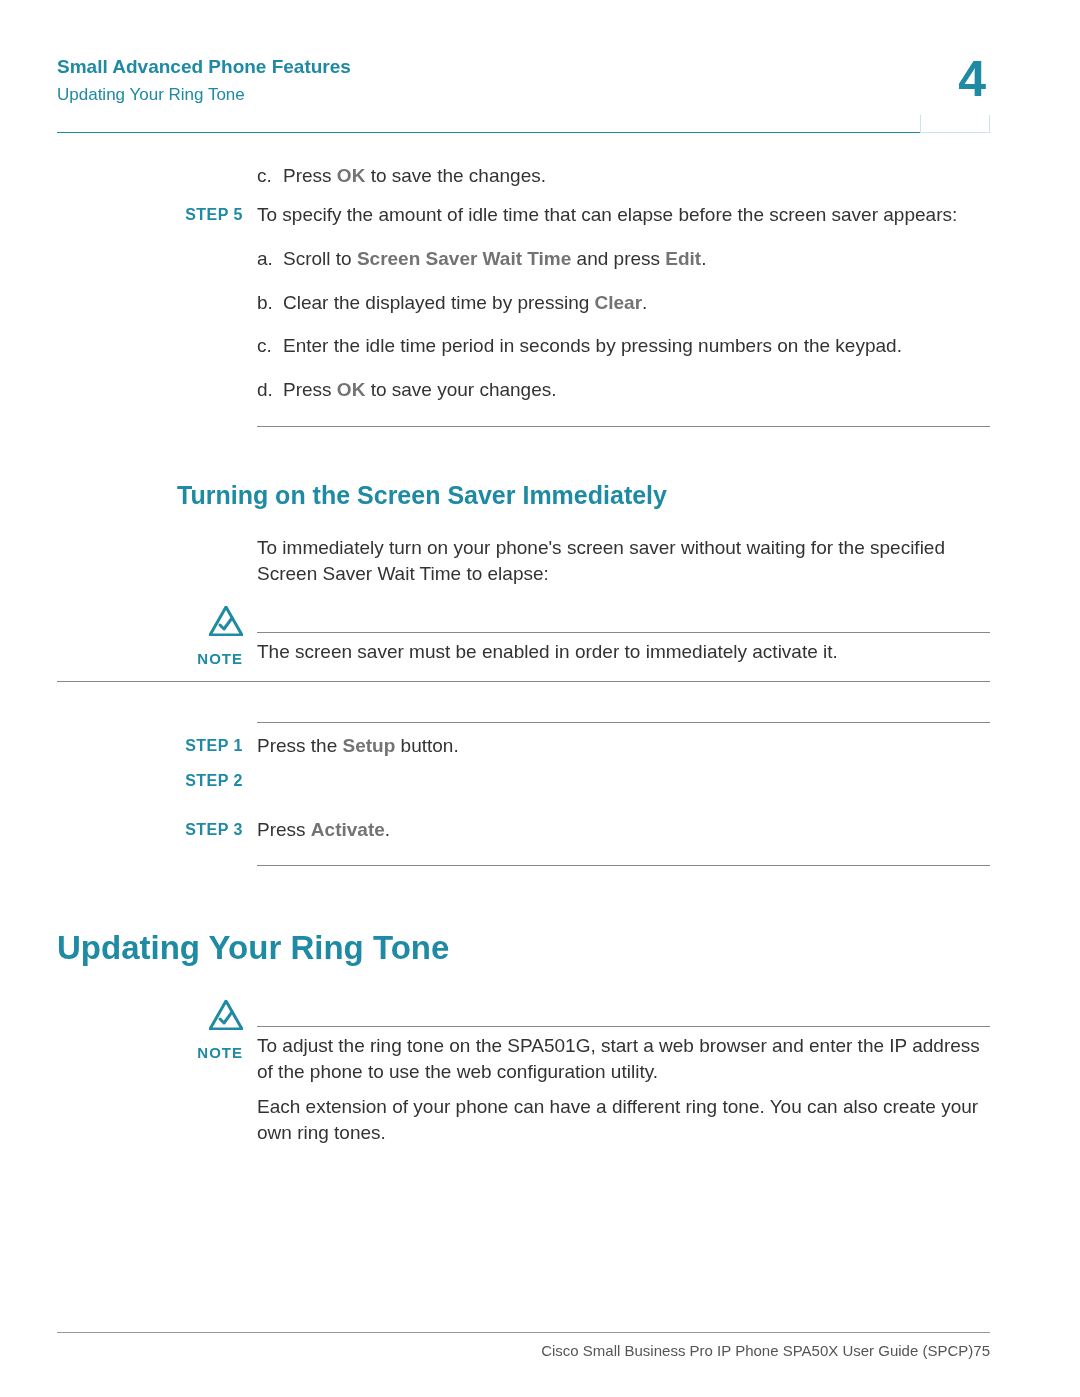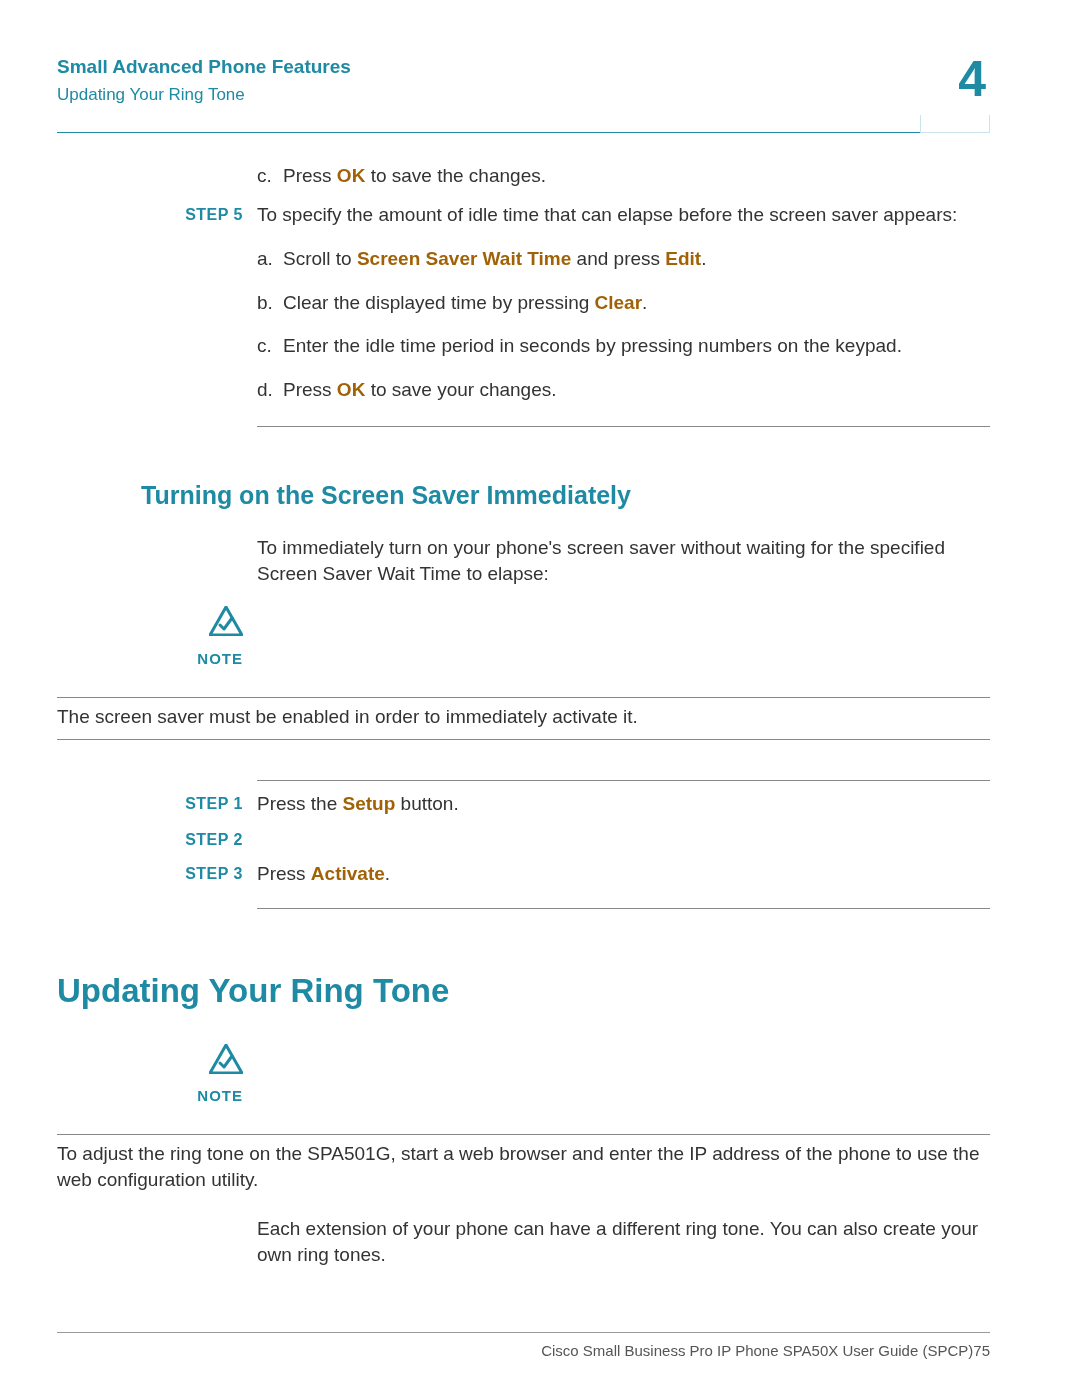--- a/index.html
+++ b/index.html
@@ -86,32 +86,31 @@
     border: none;
     border-top: 1px solid #888;
     margin-left: 200px;
     margin-top: 24px;
     margin-bottom: 0;
   }
   .h2 {
     color: #1e8aa3;
     font-weight: bold;
     font-size: 25px;
-    margin-left: 84px;
+    margin-left: 120px;
     margin-top: 52px;
     margin-bottom: 22px;
   }
   .para {
     margin-left: 200px;
     margin-bottom: 10px;
   }
   .note-block {
     display: flex;
     margin-top: 20px;
-    flex-direction: column;
   }
   .note-left {
     width: 200px;
     flex-shrink: 0;
     text-align: right;
     padding-right: 14px;
   }
   .note-icon {
     display: inline-block;
     margin-bottom: 2px;
@@ -140,21 +139,21 @@
     bottom: 36px;
     left: 57px;
     right: 90px;
     border-top: 1px solid #999;
     padding-top: 8px;
     display: flex;
     justify-content: flex-end;
     font-size: 15px;
     color: #555;
   }
-  b { font-weight: bold; color: #a16207; }
+  b { font-weight: bold; color: #737373; }
 </style>
 </head>
 <body>
 
 <div class="header-row">
   <div class="header-left">
     <div class="section-title">Small Advanced Phone Features</div>
     <div class="subsection">Updating Your Ring Tone</div>
   </div>
   <div class="chapter-number">4</div>
@@ -222,21 +221,21 @@
 
   <hr class="thin-rule" style="margin-top:40px">
 
   <div class="step-block" style="margin-top:10px">
     <div class="step-label">STEP 1</div>
     <div class="step-body"><span>Press the </span><b>Setup</b><span> button.</span></div>
   </div>
   <div class="step-block" style="margin-top:10px">
     <div class="step-label">STEP 2</div>
   </div>
-  <div class="step-block" style="margin-top:10px">
+  <div class="step-block" style="margin-top:25px">
     <div class="step-label">STEP 3</div>
     <div class="step-body"><span>Press </span><b>Activate</b><span>.</span></div>
   </div>
 
   <hr class="thin-rule" style="margin-top:22px">
 
   <div class="h1">Updating Your Ring Tone</div>
 
   <div class="note-block">
     <div class="note-left">
@@ -247,20 +246,20 @@
         </svg>
       </span><br>
       <span class="note-label">NOTE</span>
     </div>
     <div class="note-body">
       <hr class="note-rule" style="margin-top:26px">
       <div>To adjust the ring tone on the SPA501G, start a web browser and enter the IP address of the phone to use the web configuration utility.</div>
     </div>
   </div>
 
-  <div class="para" style="margin-top:24px">Each extension of your phone can have a different ring tone. You can also create your own ring tones.</div>
+  <div class="para" style="margin-top:10px">Each extension of your phone can have a different ring tone. You can also create your own ring tones.</div>
 
 </div>
 
 <div class="footer">
   <span>Cisco Small Business Pro IP Phone SPA50X User Guide (SPCP)</span>
   <span>75</span>
 </div>
 
 </body></html>

